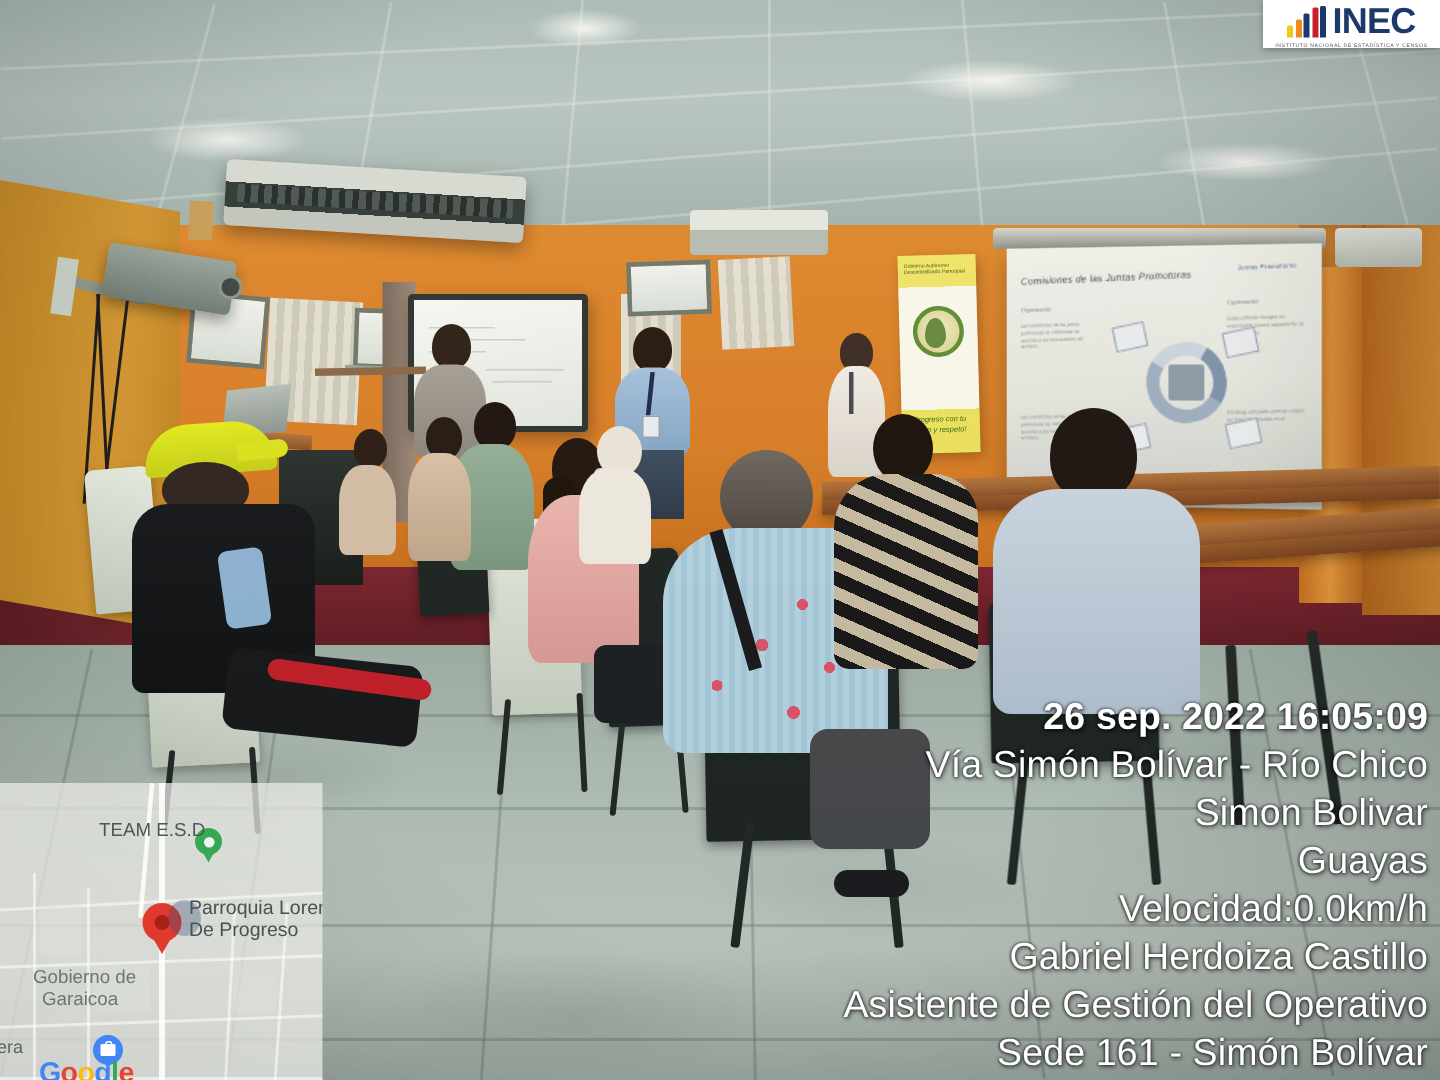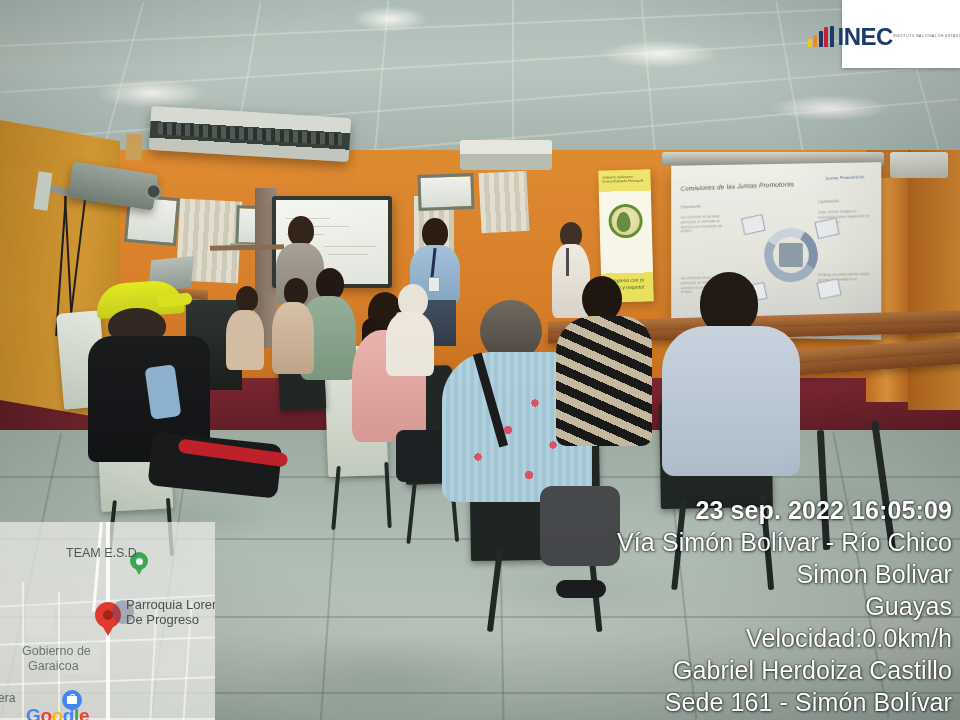--- a/index.html
+++ b/index.html
@@ -245,22 +245,22 @@
     position:absolute;inset:0;pointer-events:none;
     background:radial-gradient(ellipse at 48% 42%,rgba(0,0,0,0) 52%,rgba(0,0,0,.22) 100%);
   }
   .warm{
     position:absolute;inset:0;pointer-events:none;
     background:linear-gradient(180deg,rgba(255,200,140,.05),rgba(0,0,0,.06));
   }
 
   
   .inec{
-    position:absolute;right:0;top:0;width:118px;height:68px;
-    background:#ffffff;display:flex;flex-direction:row;
+    position:absolute;right:0;top:0;width:118px;height:32px;
+    background:#ffffff;display:flex;flex-direction:column;
     align-items:center;justify-content:center;
     box-shadow:0 1px 4px rgba(0,0,0,.3);
   }
   .inec-row{display:flex;align-items:flex-end;gap:4px;height:26px;}
   .inec-bars{display:flex;align-items:flex-end;gap:1.5px;height:21px;}
   .inec-bars i{width:4px;border-radius:1px 1px 0 0;display:block;}
   .inec-word{
     font-family:"Liberation Sans","DejaVu Sans",sans-serif;
     font-weight:bold;font-size:24px;line-height:20px;
     color:#1b3a6b;letter-spacing:-.5px;
@@ -593,26 +593,27 @@
         <i style="height:16px;background:#1b3a6b;"></i>
         <i style="height:20px;background:#c8202e;"></i>
         <i style="height:21px;background:#1b3a6b;"></i>
       </div>
       <div class="inec-word">INEC</div>
     </div>
     <div class="inec-sub">Instituto Nacional de Estadística y Censos</div>
   </div>
 
   <div class="gps">
-    <div class="stamp">23 sep. 2022 16:05:09</div>
+    <div class="stamp">26 sep. 2022 16:05:09</div>
     <div>Vía Simón Bolívar - Río Chico</div>
     <div>Simon Bolivar</div>
     <div>Guayas</div>
     <div>Velocidad:0.0km/h</div>
     <div>Gabriel Herdoiza Castillo</div>
+    <div>Asistente de Gestión del Operativo</div>
     <div>Sede 161 -  Simón Bolívar</div>
   </div>
 
   <div class="map">
     <div class="map-roads">
       <i style="left:106px;top:0;width:4px;height:213px;"></i>
       <i class="thin" style="left:0;top:78px;width:215px;height:2px;transform:rotate(-3deg);"></i>
       <i class="thin" style="left:0;top:118px;width:215px;height:2px;transform:rotate(-2deg);"></i>
       <i class="thin" style="left:0;top:158px;width:215px;height:2px;transform:rotate(-2deg);"></i>
       <i class="thin" style="left:0;top:196px;width:215px;height:2px;"></i>

